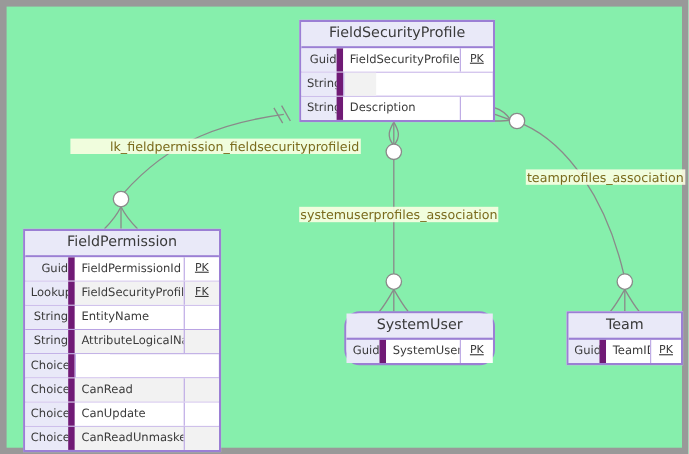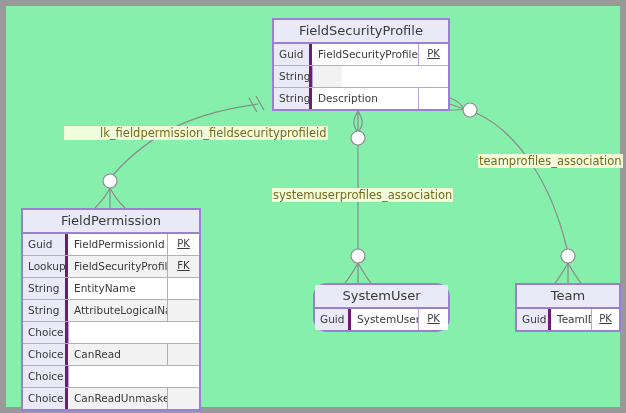--- a/index.html
+++ b/index.html
@@ -40,28 +40,29 @@
   .erow{
     display:flex;
     height:21px;
     border-bottom:1px solid #b9a3e3;
   }
   .erow:last-child{border-bottom:none;}
   .erow.stripe .c-name,.erow.stripe .c-key{background:#f2f2f2;}
   .erow.hl .c-name,.erow.hl .c-key{background:#f2f2f2;}
   .c-type{
     background:#e9e9f8;
-    border-right:3px solid #701a75;
+    border-right:6px solid #701a75;
     box-sizing:border-box;
     font-size:10.5px;
     color:#3a3a3a;
     line-height:20px;
     padding-left:5px;
     white-space:nowrap;
     overflow:hidden;
+    text-align:right;
   }
   .c-name{
     flex:1;
     box-sizing:border-box;
     font-size:10.5px;
     color:#3a3a3a;
     line-height:20px;
     padding-left:6px;
     white-space:nowrap;
     overflow:hidden;
@@ -205,20 +206,21 @@
       <div class="c-type">Choice</div>
       <div class="c-key"></div>
     </div>
     <div class="erow hl">
       <div class="c-type">Choice</div>
       <div class="c-name">CanRead</div>
       <div class="c-key"></div>
     </div>
     <div class="erow">
       <div class="c-type">Choice</div>
+      <div class="c-name">CanUpdate</div>
       <div class="c-key"></div>
     </div>
     <div class="erow stripe">
       <div class="c-type">Choice</div>
       <div class="c-name">CanReadUnmasked</div>
       <div class="c-key"></div>
     </div>
   </div>
 
   <div class="entity" id="ent-su">

